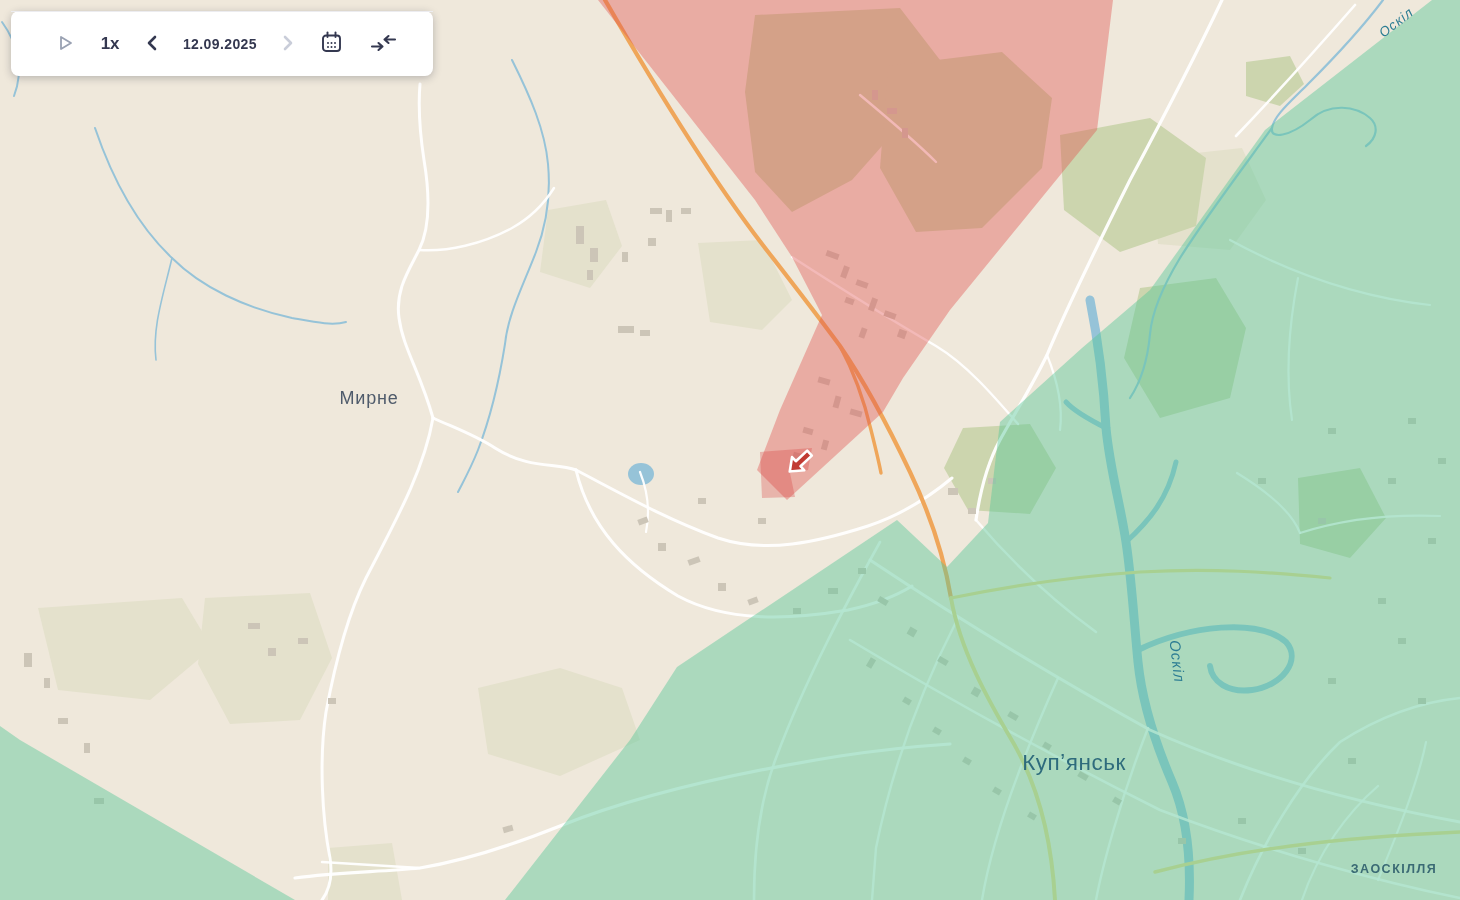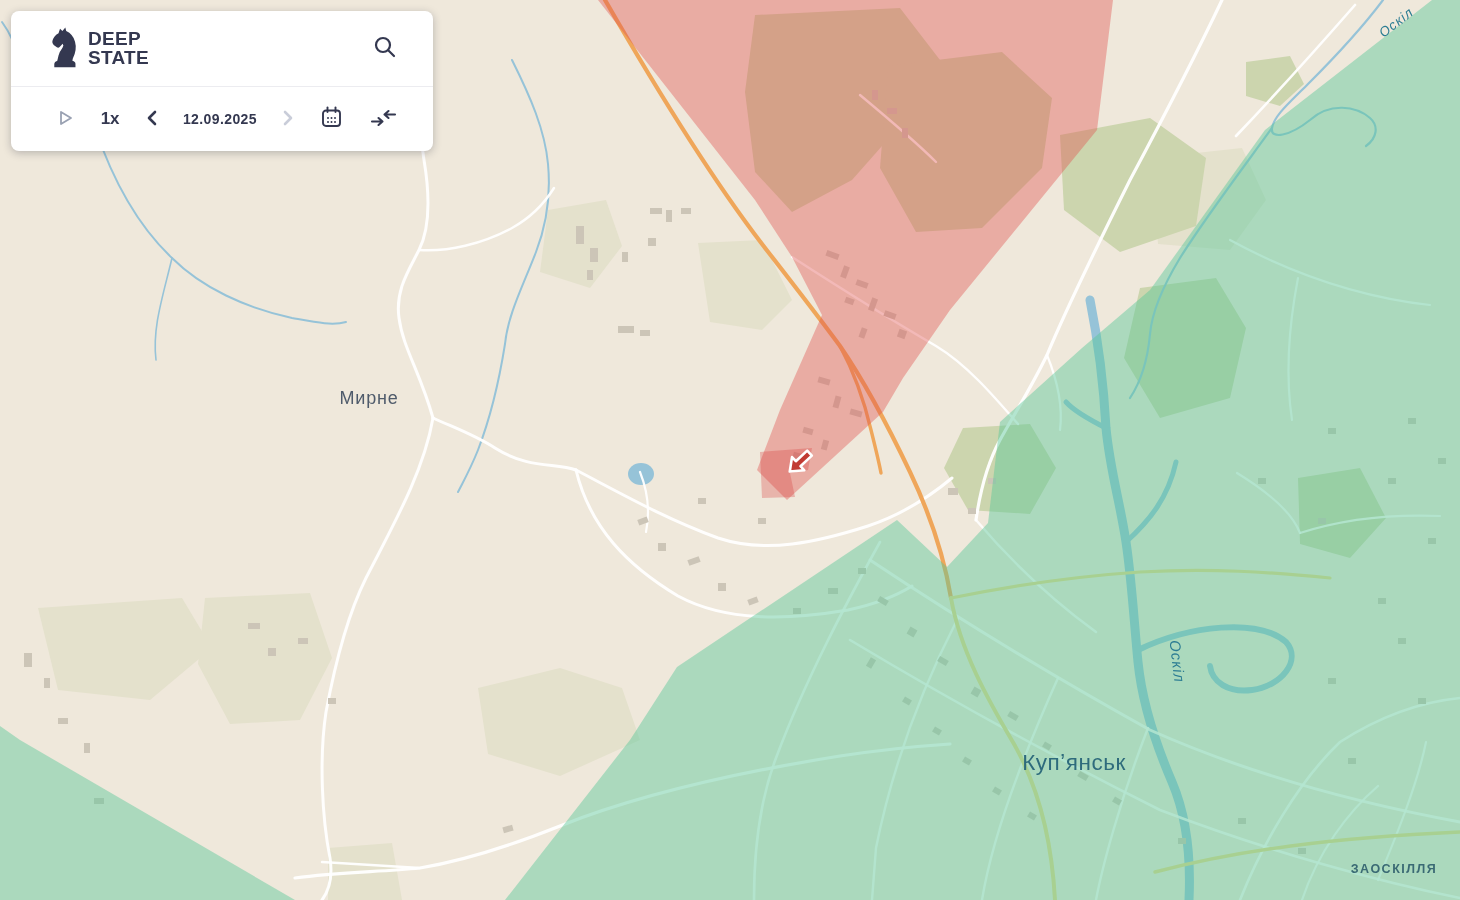--- a/index.html
+++ b/index.html
@@ -186,41 +186,20 @@
         <text x="369" y="404" fill="#4f5b6b" font-size="18" font-weight="500" text-anchor="middle" letter-spacing="0.8" font-family="&quot;Liberation Sans&quot;, sans-serif">Мирне</text>
         <text x="1074" y="770" fill="#2e6b7c" font-size="22.5" font-weight="500" text-anchor="middle" letter-spacing="0.5" font-family="&quot;Liberation Sans&quot;, sans-serif">Купʼянськ</text>
         <text x="1394" y="873" fill="#3a6a74" font-size="12.5" font-weight="600" text-anchor="middle" letter-spacing="1.5" font-family="&quot;Liberation Sans&quot;, sans-serif">ЗАОСКІЛЛЯ</text>
         <text x="1172" y="662" fill="#2c7d93" font-size="15" font-weight="500" text-anchor="middle" letter-spacing="1" font-family="&quot;Liberation Sans&quot;, sans-serif" font-style="italic" transform="rotate(83 1172 662)">Оскіл</text>
         <text x="1399" y="26" fill="#2c7d93" font-size="13.5" font-weight="500" text-anchor="middle" letter-spacing="1" font-family="&quot;Liberation Sans&quot;, sans-serif" font-style="italic" transform="rotate(-38 1399 26)">Оскіл</text>
       </g>
       <path d="M -13,-3.4 L 2.5,-3.4 L 2.5,-9 L 14,0 L 2.5,9 L 2.5,3.4 L -13,3.4 Z" fill="#c13a32" stroke="#ffffff" stroke-width="2.6" stroke-linejoin="round" transform="translate(800 462) rotate(137)"></path>
     </svg>
 
   <div class="panel">
-    <div class="panel-top">
-      <div class="brand">
-        <span>
-          <svg width="30" height="44" viewBox="0 0 34 46">
-            <path fill="#343850" d="M6,46 L30,46 L30,42 Q30,39.5 26.5,38.6 L27,36 Q32,26 29.5,17 Q27.2,8.6 19.5,5 L18.5,1 L15.2,4.8 L12.5,2.2 L10.8,7.4 Q5,10.6 3.8,16.6 Q3.4,19.2 5.3,20.7 L8.9,23.3 Q10.7,24.4 12.3,22.7 L15.5,19.4 Q17.2,21.3 15.3,23.8 Q11.8,28.4 10.8,32.6 Q10.1,35.6 9.4,38.6 Q6,39.5 6,42 Z"></path>
-          </svg>
-        </span>
-        <div class="brand-text">
-          <span>DEEP</span>
-          <span>STATE</span>
-        </div>
-      </div>
-      <button class="search-btn">
-        <span>
-          <svg width="24" height="24" viewBox="0 0 24 24" fill="none">
-            <circle cx="10" cy="10" r="7" stroke="#343850" stroke-width="2.2"></circle>
-            <line x1="15.2" y1="15.2" x2="21" y2="21" stroke="#343850" stroke-width="2.2" stroke-linecap="round"></line>
-          </svg>
-        </span>
-      </button>
-    </div>
     <div class="divider"></div>
     <div class="controls">
       <button>
         <span>
           <svg width="17" height="18" viewBox="0 0 17 18" fill="none">
             <path d="M4,3 L14,9 L4,15 Z" stroke="#99a1b2" stroke-width="1.8" stroke-linejoin="round"></path>
           </svg>
         </span>
       </button>
       <button class="speed">1x</button>

